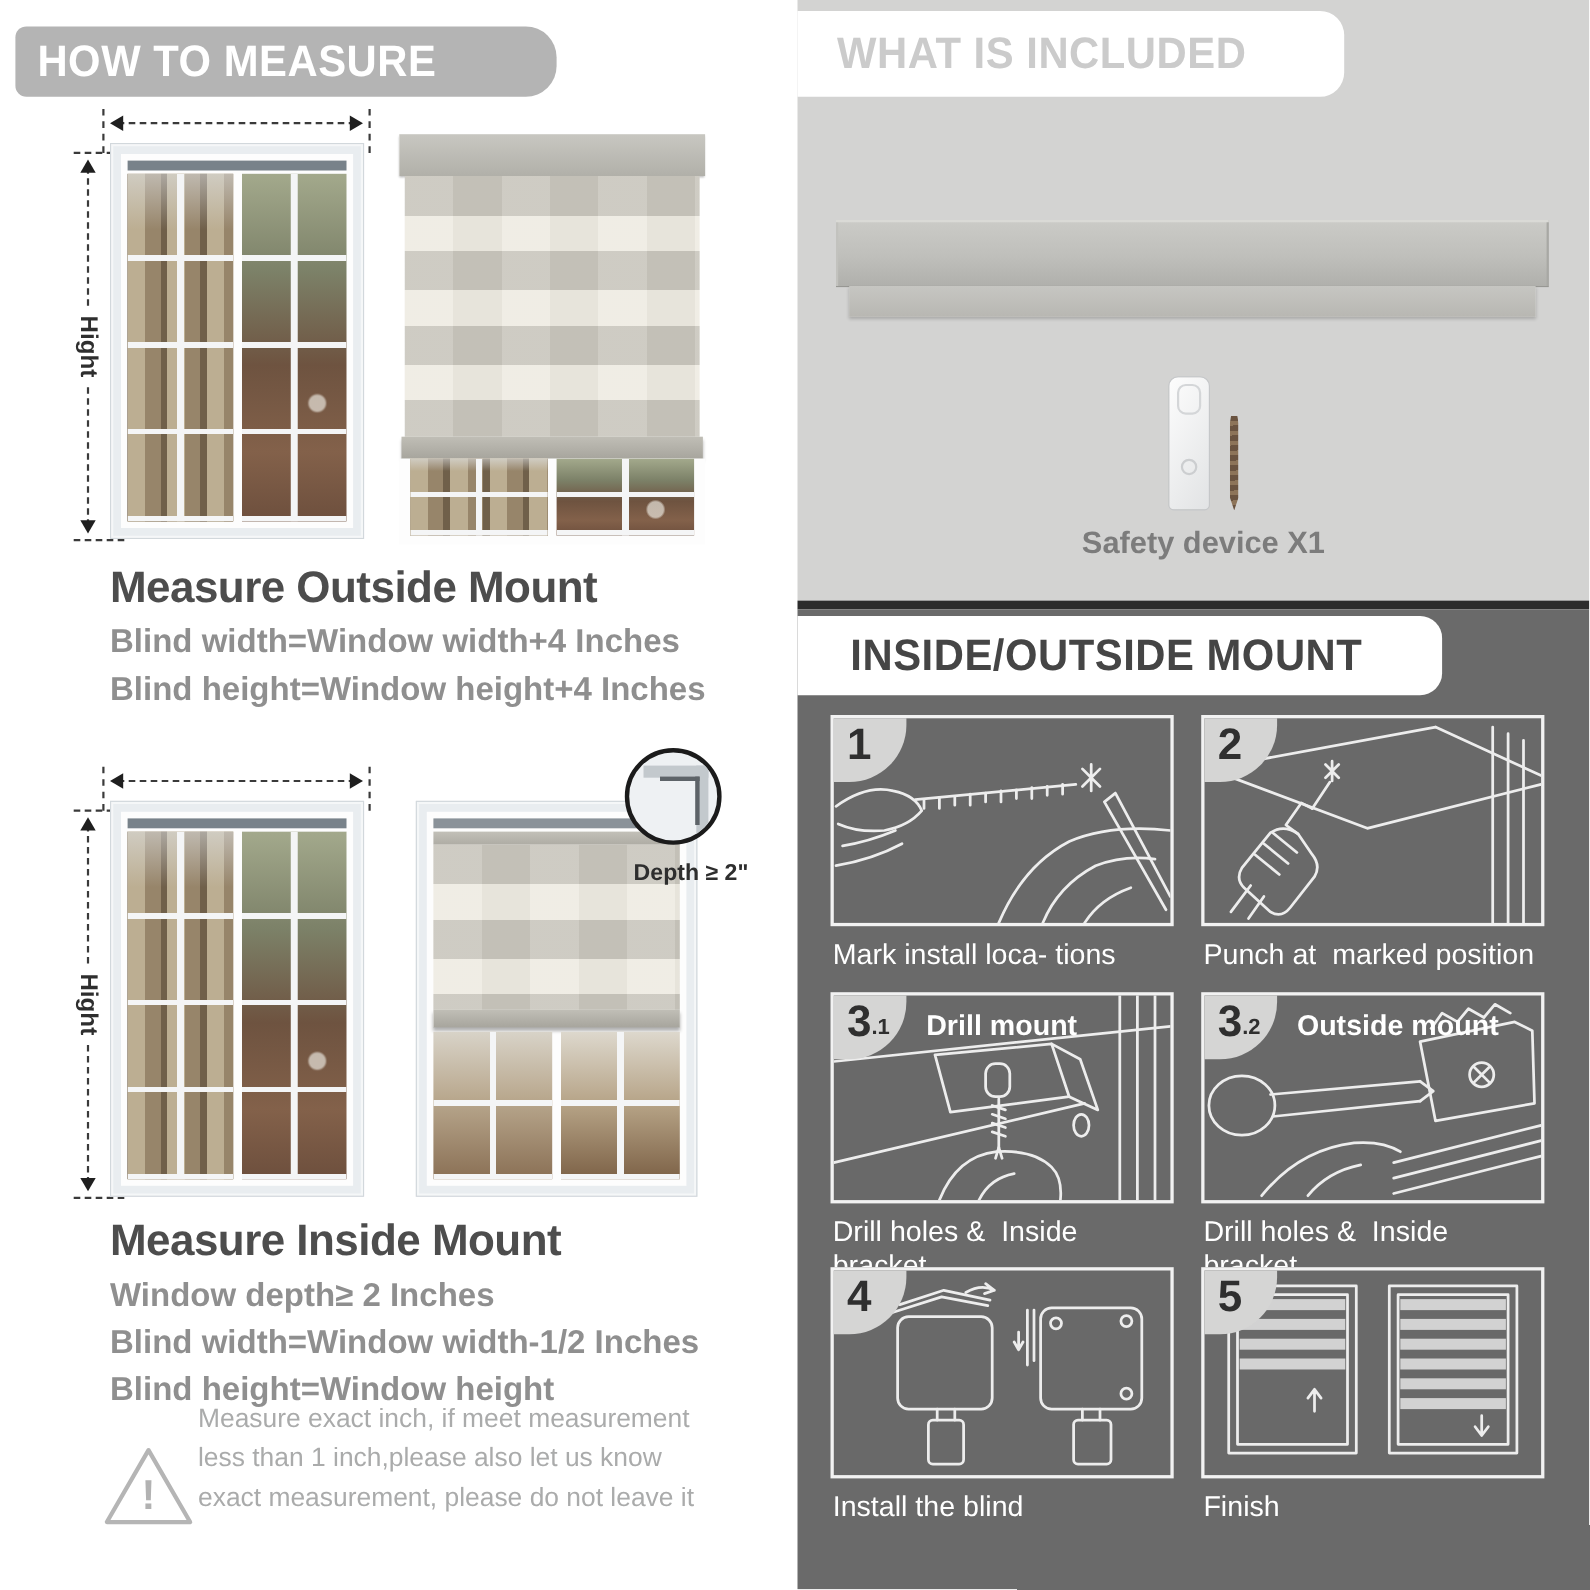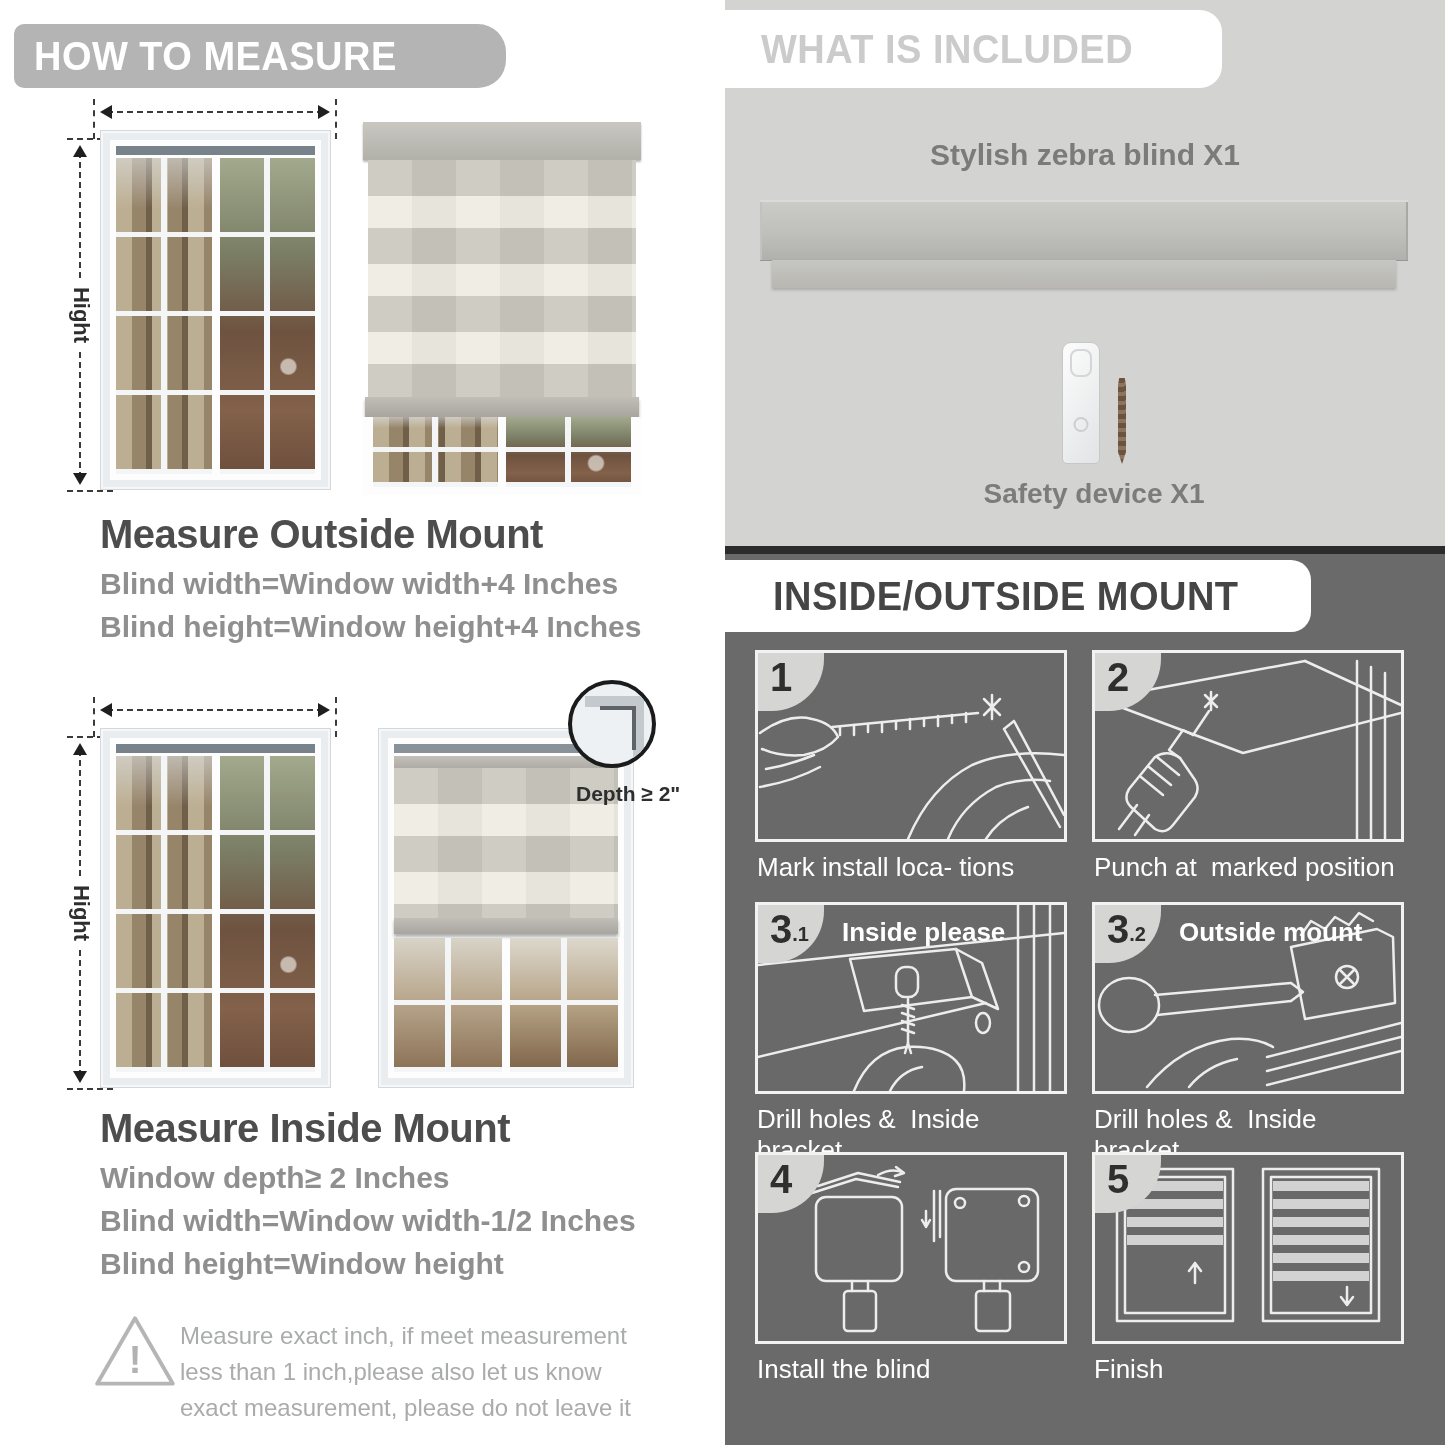--- a/index.html
+++ b/index.html
@@ -250,29 +250,28 @@
     <div class="m-line">Blind width=Window width-1/2 Inches</div>
     <div class="m-line">Blind height=Window height</div>
   </div>
 
   <div class="abs" style="left:92px;top:1310px;width:86px;height:82px;">
     <svg viewBox="0 0 100 92" width="86" height="82">
       <path d="M50 8 L94 84 H6 Z" fill="none" stroke="#b5b5b5" stroke-width="4.5" stroke-linejoin="round"></path>
     </svg>
     <div class="warn-mark">!</div>
   </div>
-  <div class="abs warn-text" style="left:180px;top:1318px;width:458px;">Measure exact inch, if meet measurement less than 1 inch,please also let us know exact measurement, please do not leave it</div>
+  <div class="abs warn-text" style="left:180px;top:1272px;width:458px;">Measure exact inch, if meet measurement less than 1 inch,please also let us know exact measurement, please do not leave it</div>
 
   <div class="abs right-col">
 
     <div class="inc">
       <div class="inc-hdr">
         <span>WHAT IS INCLUDED</span>
       </div>
-      <div class="inc-sub">Stylish zebra blind X1</div>
       <div class="rail-main"></div>
       <div class="rail-lip"></div>
 
 
       <div class="inc-item" style="left:258px;top:336px;width:222px;">
         <div class="fig">
           <div class="safety"></div>
           <div class="screw-v"></div>
         </div>
         <div class="ilabel">Safety device X1</div>
@@ -352,21 +351,21 @@
               <path d="M144 100 l12 4 M144 108 l12 4 M144 116 l12 4 M144 124 l12 4"></path>
               <path d="M150 138 L147 148 M150 138 L153 148"></path>
               <path d="M96 186 Q112 146 148 142 Q182 140 198 156 Q208 166 206 186"></path>
               <path d="M132 186 Q142 166 164 162"></path>
             </g>
           </svg>
           <div class="badge">
             <span class="num">3</span>
               <span class="sub">.1</span>
           </div>
-          <div class="ptitle">Inside please</div>
+          <div class="ptitle">Drill mount</div>
         </div>
         <div class="caption">Drill holes &amp;  Inside bracket</div>
       </div>
 
       <div class="step" style="left:367px;top:348px;">
         <div class="panel">
           <svg class="art" viewBox="0 0 306 186">
             <g class="sline">
               <path d="M206 30 l10 -14 l14 8 l10 -12 l14 8 l10 -12 l14 8"></path>
               <path d="M196 42 L282 24 L298 32 L300 98 L210 114 Z"></path>

